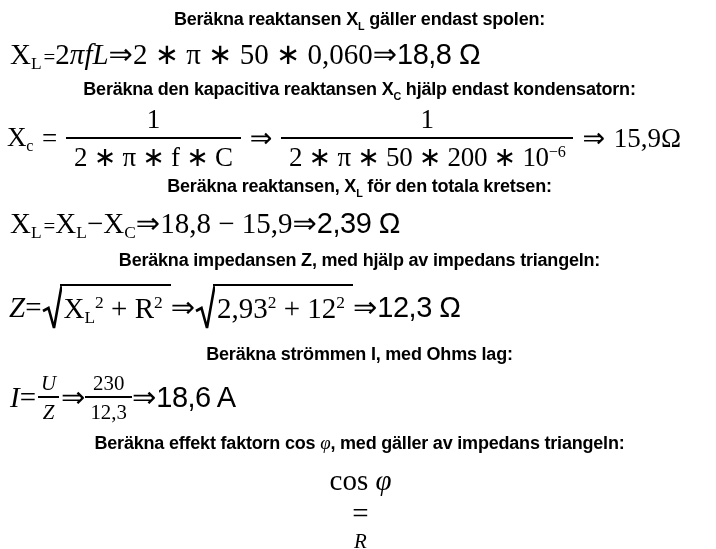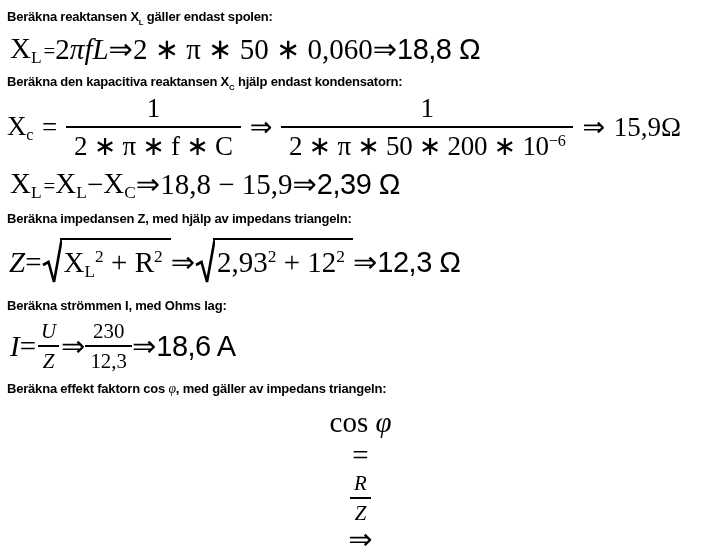--- a/index.html
+++ b/index.html
@@ -7,23 +7,24 @@
   html, body { margin: 0; padding: 0; }
   body {
     width: 716px; height: 549px;
     background: #ffffff; color: #000000;
     overflow: hidden;
     font-family: "Liberation Sans", sans-serif;
   }
   .page { padding: 4px 4px 0 7px; }
 
   .heading {
-    font-size: 13px; font-weight: bold; line-height: 1.2;
+    font-size: 18px; font-weight: bold; line-height: 1.2;
     letter-spacing: -0.2px;
     margin: 5px 0 2px 0;
+    text-align: center;
   }
   .heading sub { font-size: 0.6em; }
   .h-phi {
     font-family: "Liberation Serif", serif;
     font-style: italic; font-weight: normal; font-size: 1.05em;
   }
 
   .formula {
     font-family: "Liberation Serif", serif;
     font-size: 29px; line-height: 1.15;
@@ -93,20 +94,21 @@
       <span class="mfrac">
         <span class="num">1</span>
         <span class="den"><span>2 ∗ π ∗ 50 ∗ 200 ∗ 10</span><span class="msup">−6</span></span>
       </span>
       <span>⇒</span>
       <span class="result-serif">15,9Ω</span>
     </div>
   </section>
 
   <section>
+    <p class="heading"><span>Beräkna reaktansen, X</span><sub>L</sub><span> för den totala kretsen:</span></p>
     <div class="formula f3">
       <span class="mchunk"><span>X</span><span class="msub">L</span><span class="meq-sm">=</span></span>
       <span class="mchunk"><span>X</span><span class="msub">L</span></span>
       <span>−</span>
       <span class="mchunk"><span>X</span><span class="msub">C</span></span>
       <span>⇒</span>
       <span>18,8 − 15,9</span>
       <span>⇒</span>
       <span class="result">2,39 Ω</span>
     </div>

